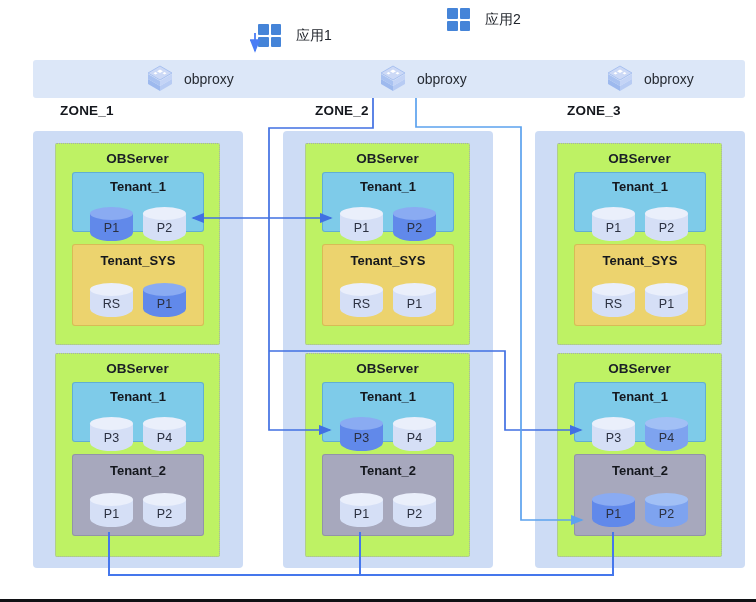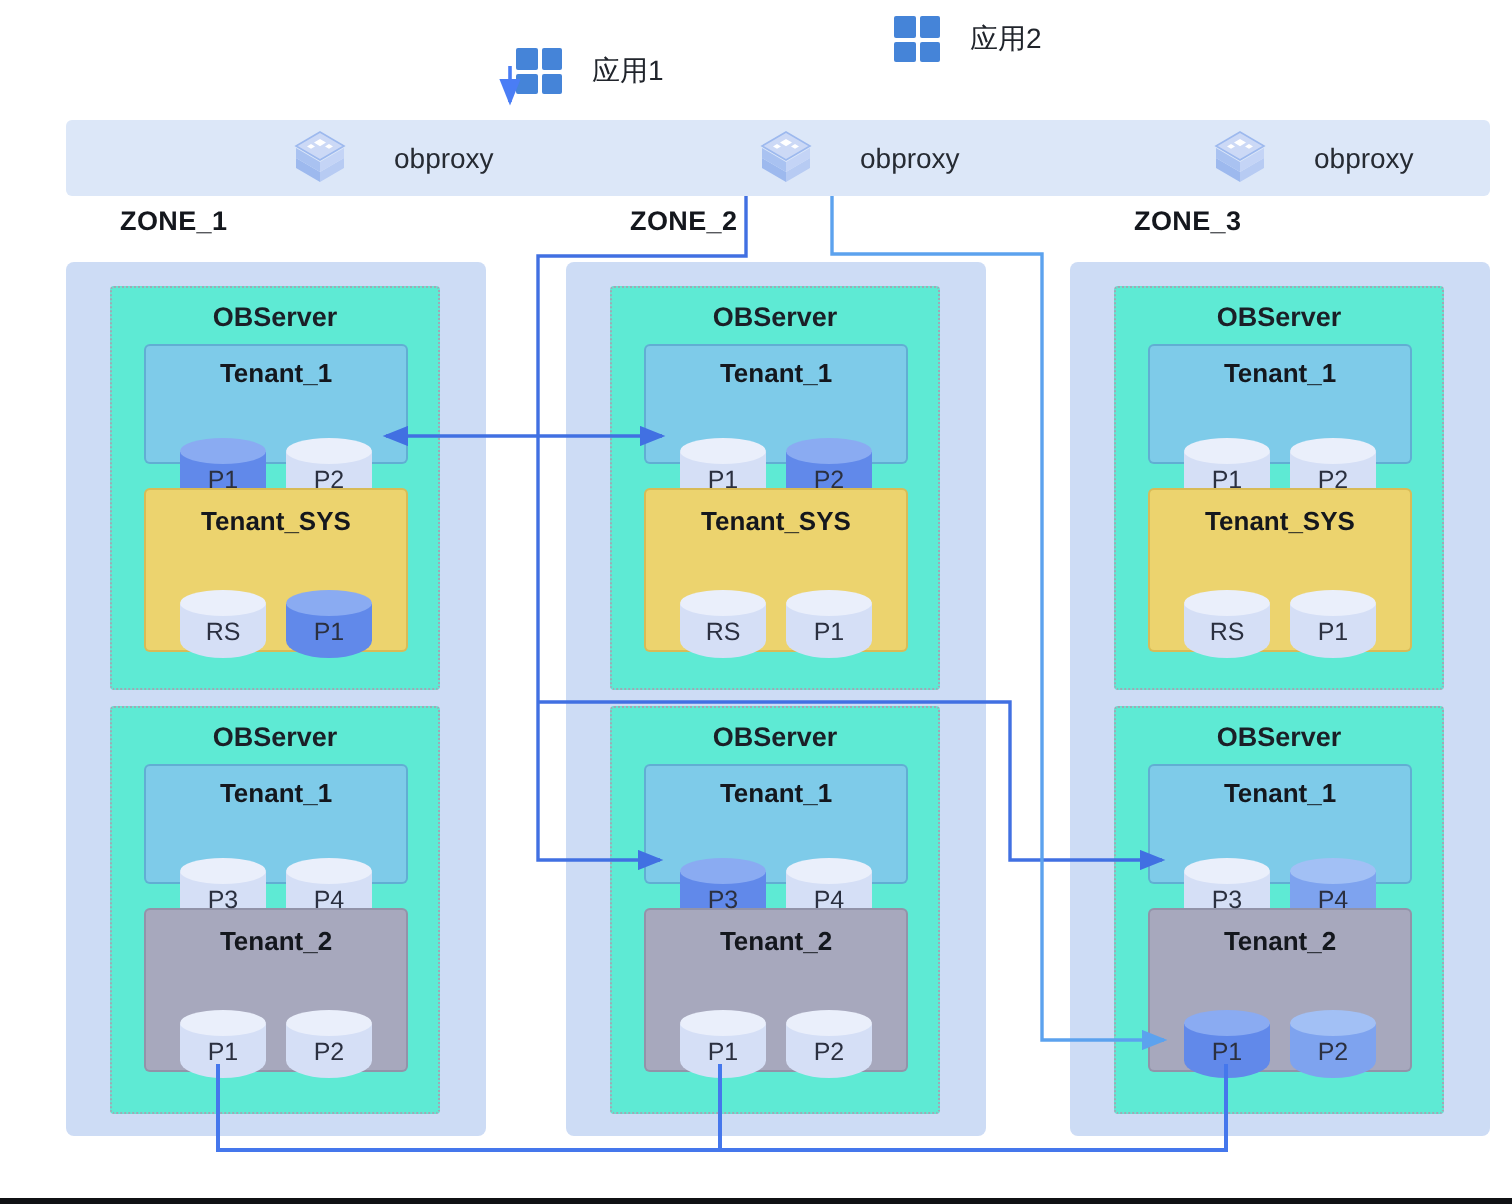--- a/index.html
+++ b/index.html
@@ -9,47 +9,47 @@
   
   .app-group{position:absolute;display:flex;align-items:center;gap:15px;}
   .app1{left:212px;top:24px;padding-left:46px;}
   .app2{left:447px;top:8px;}
   .app-icon{width:23px;height:23px;display:grid;grid-template-columns:1fr 1fr;grid-template-rows:1fr 1fr;gap:2px;}
   .app-icon i{background:#4584d8;border-radius:1px;}
   .app-label{font-size:14px;color:#20242b;}
 
   
   .proxy-bar{position:absolute;left:33px;top:60px;width:712px;height:38px;background:#dce7f8;border-radius:3px;}
-  .proxy-item{position:absolute;top:0;height:38px;display:flex;align-items:center;gap:22px;}
+  .proxy-item{position:absolute;top:0;height:38px;display:flex;align-items:center;gap:9px;}
   .p1{left:112px;} .p2{left:345px;} .p3{left:572px;}
   .proxy-label{font-size:14px;color:#262b33;}
 
   
   .zone-label{position:absolute;top:103px;font-size:13.5px;font-weight:600;color:#14171d;letter-spacing:.2px;}
   .zl1{left:60px;} .zl2{left:315px;} .zl3{left:567px;}
   .zone{position:absolute;top:131px;width:210px;height:437px;background:#cddcf5;border-radius:4px;}
   .z1{left:33px;} .z2{left:283px;} .z3{left:535px;}
 
-  .obs{position:absolute;left:22px;width:165px;background:#5eead4;border:1px dotted #a2a7b5;border-radius:2px;box-sizing:border-box;}
+  .obs{position:absolute;left:22px;width:165px;background:#bef264;border:1px dotted #a2a7b5;border-radius:2px;box-sizing:border-box;}
   .obs.top{top:12px;height:202px;}
   .obs.bot{top:222px;height:204px;}
   .obs-title{text-align:center;margin-top:7px;font-size:13.5px;font-weight:600;color:#1b1f27;}
 
   .tenant{position:absolute;left:16px;width:132px;border-radius:3px;box-sizing:border-box;}
   .tenant.first{top:28px;height:60px;}
   .tenant.second{top:100px;height:82px;}
   .t-cyan{background:#7ecbe9;border:1px solid rgba(73,152,193,.55);}
   .t-yellow{background:#ecd36e;border:1px solid rgba(196,164,62,.5);}
   .t-gray{background:#a7a8bd;border:1px solid rgba(125,126,150,.5);}
   .t-title{text-align:center;margin-top:6px;font-size:13px;font-weight:600;color:#14171d;}
   .tenant.second .t-title{margin-top:8px;}
   .cyl-row{display:flex;justify-content:center;gap:10px;margin-top:13px;}
   .tenant.second .cyl-row{margin-top:15px;align-items:center;}
 
-  .cyl{position:relative;width:43px;height:27px;margin-top:19px;
+  .cyl{position:relative;width:43px;height:27px;margin-top:7px;
        border-radius:0 0 22px 22px / 0 0 9px 9px;
        display:flex;align-items:center;justify-content:center;}
   .cyl::before{content:"";position:absolute;left:0;top:-7px;width:43px;height:13px;border-radius:50%;}
   .cyl span{position:relative;z-index:2;font-size:12.5px;color:#2b3040;}
   .v-light{background:#d5dff6;} .v-light::before{background:#eaeffb;}
   .v-dark{background:#6189ea;}  .v-dark::before{background:#8aabf2;}
   .v-mid{background:#7ea3ef;}   .v-mid::before{background:#a2c0f5;}
 
   .footer-label{position:absolute;left:318px;top:614px;font-size:14px;color:#20242b;}
 

